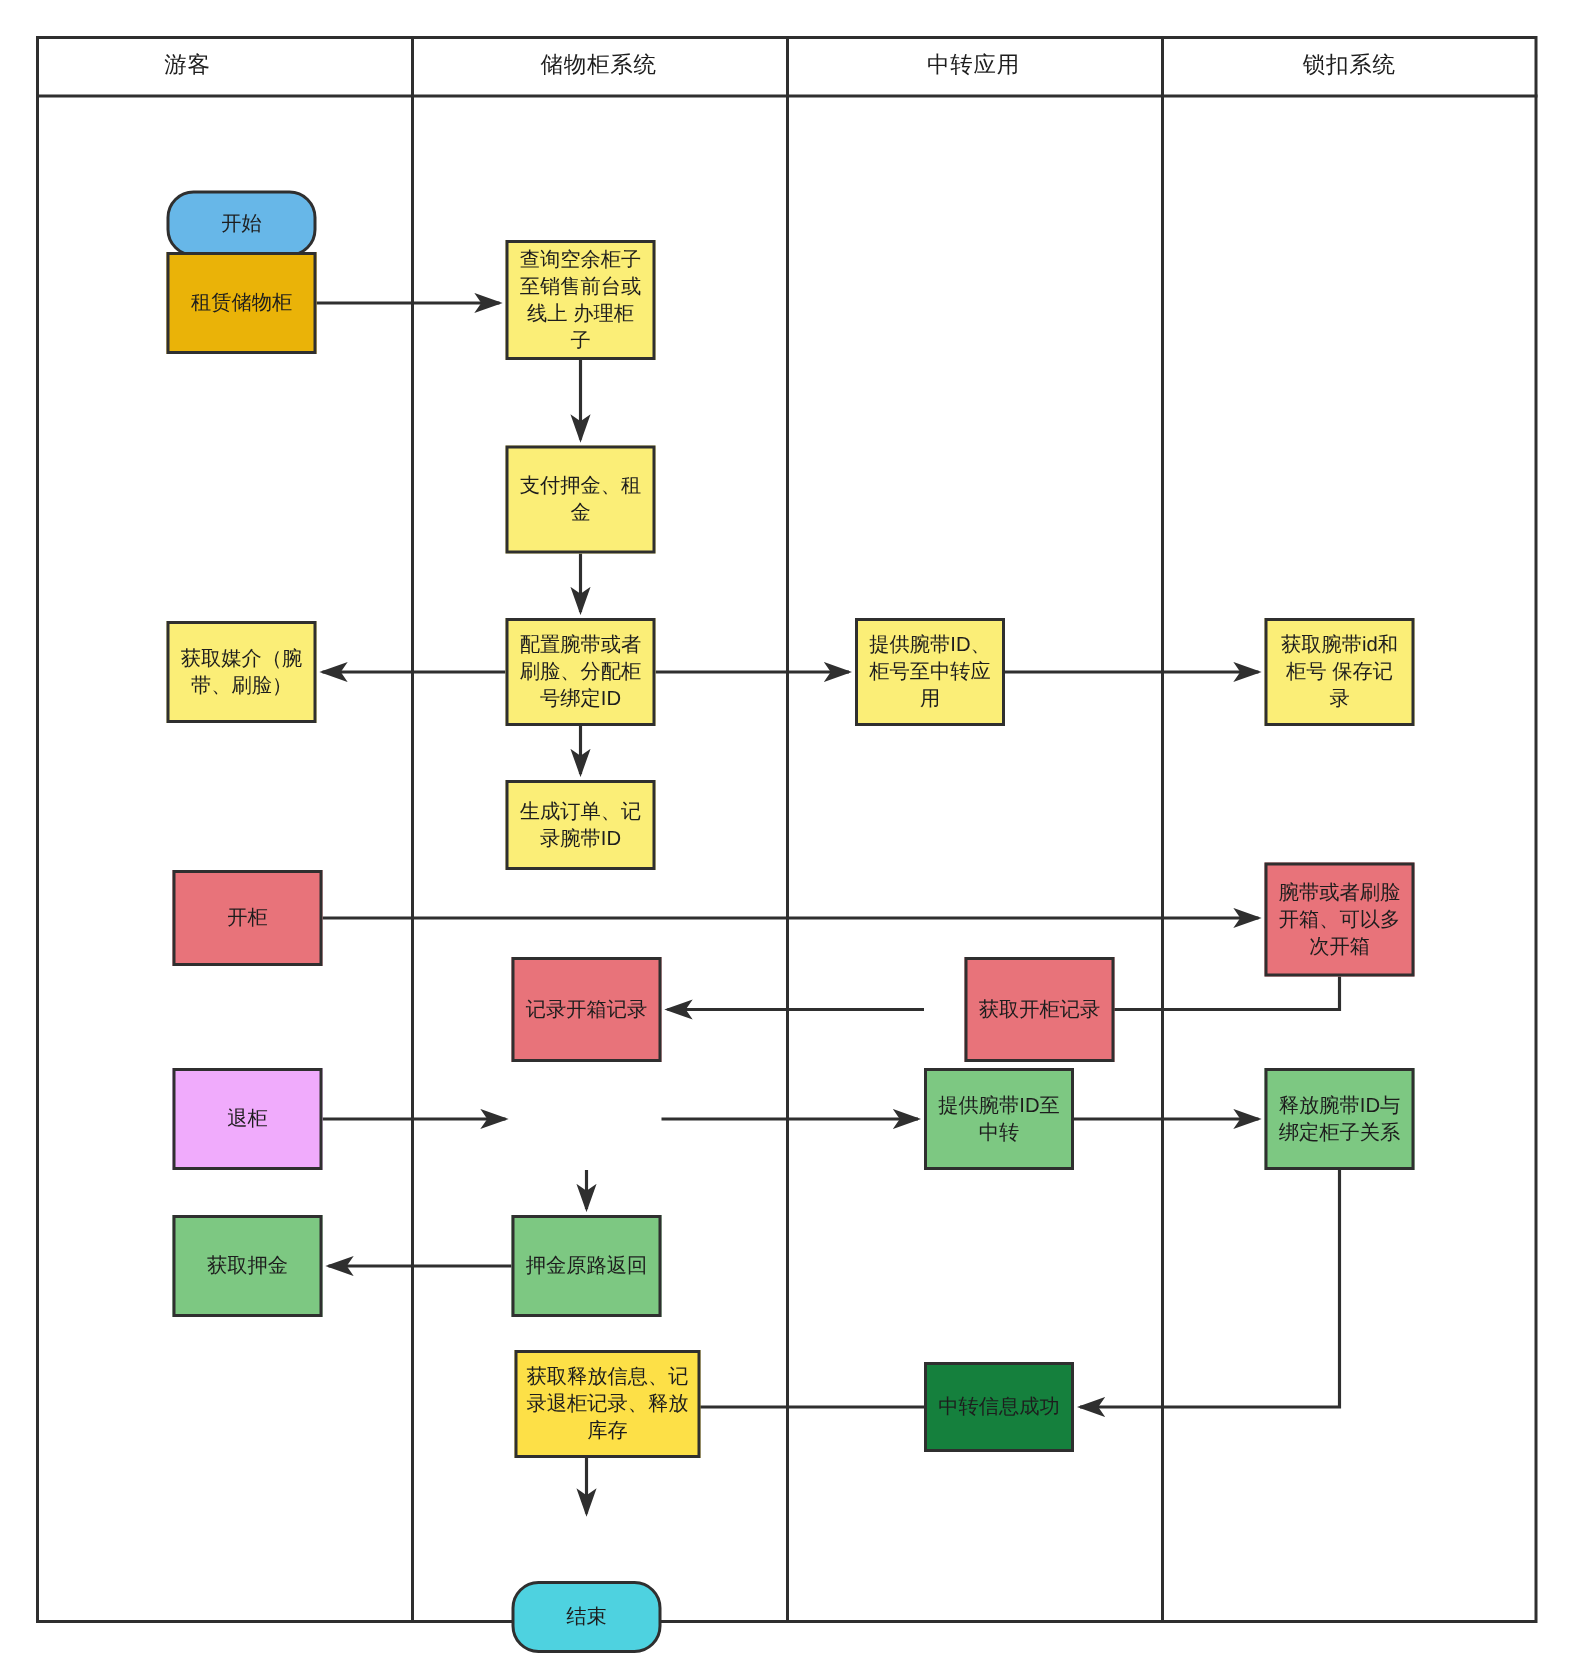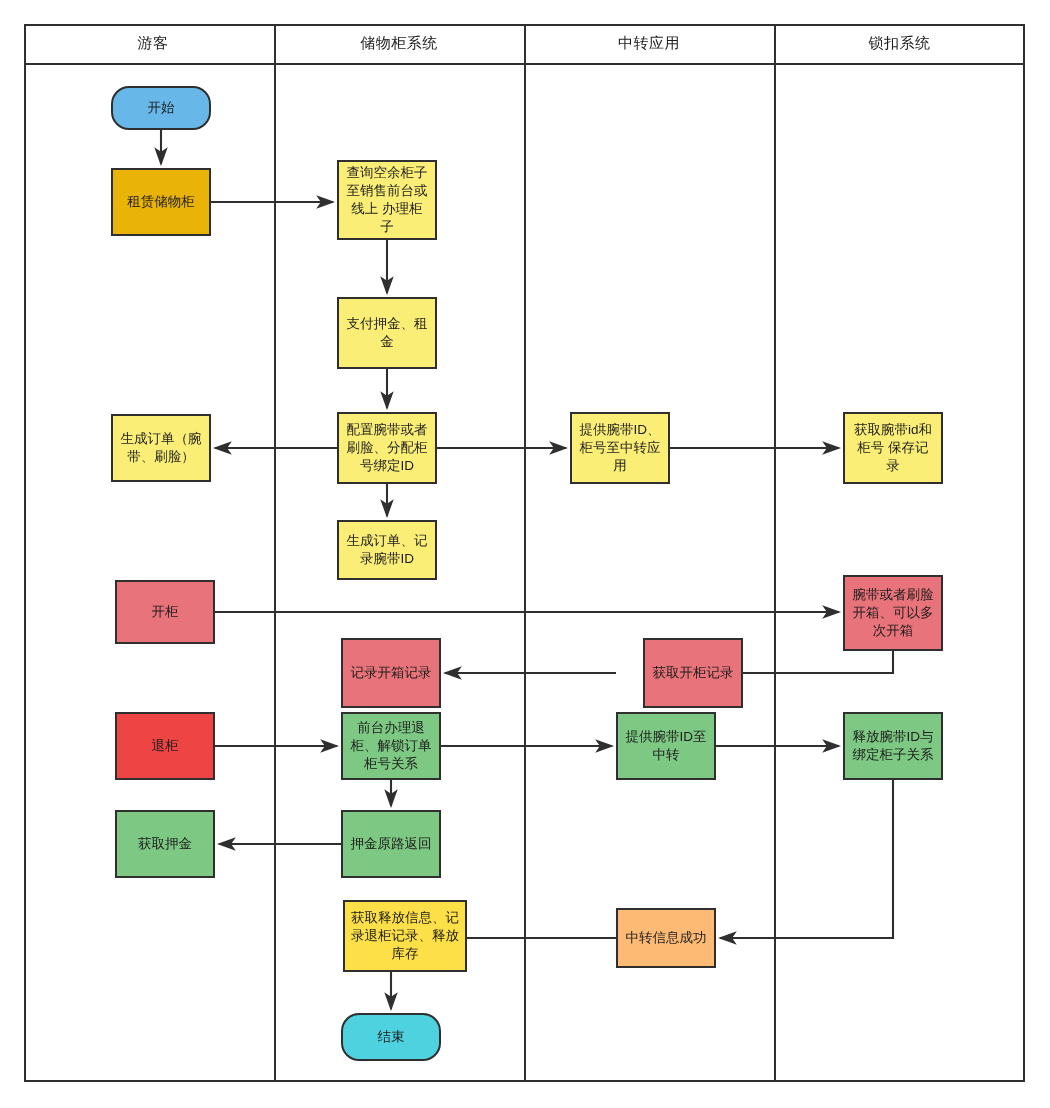--- a/index.html
+++ b/index.html
@@ -70,38 +70,39 @@
     justify-content: center;
     text-align: center;
     font-size: 13.5px;
     line-height: 1.32;
     color: #1d1d1d;
     padding: 2px 6px;
     word-break: break-all;
   }
   .node.terminal {
     border-radius: 18px;
+    margin-top: 41px;
   }
   .node .label {
     display: block;
     width: 100%;
   }
 </style>
 </head>
 <body>
 
 <div id="canvas">
 
   <div class="frame"></div>
   <div class="header-rule"></div>
   <div class="lane-divider" style="left:274px"></div>
   <div class="lane-divider" style="left:524px"></div>
   <div class="lane-divider" style="left:774px"></div>
 
-  <div class="lane-header" style="left:40px;width:226px">
+  <div class="lane-header" style="left:12px;width:226px">
       <span>游客</span>
     </div>
   <div class="lane-header" style="left:274px;width:250px">
       <span>储物柜系统</span>
     </div>
   <div class="lane-header" style="left:524px;width:250px">
       <span>中转应用</span>
     </div>
   <div class="lane-header" style="left:774px;width:251px">
       <span>锁扣系统</span>
@@ -145,21 +146,21 @@
   <div class="node" style="left:337px;top:160px;width:100px;height:80px;background:#fbee77">
       <span class="label">查询空余柜子至销售前台或线上 办理柜子</span>
     </div>
   <div class="node" style="left:337px;top:297px;width:100px;height:72px;background:#fbee77">
       <span class="label">支付押金、租金</span>
     </div>
   <div class="node" style="left:337px;top:412px;width:100px;height:72px;background:#fbee77">
       <span class="label">配置腕带或者刷脸、分配柜号绑定ID</span>
     </div>
   <div class="node" style="left:111px;top:414px;width:100px;height:68px;background:#fbee77">
-      <span class="label">生成订单（腕带、刷脸）</span>
+      <span class="label">获取媒介（腕带、刷脸）</span>
     </div>
   <div class="node" style="left:570px;top:412px;width:100px;height:72px;background:#fbee77">
       <span class="label">提供腕带ID、柜号至中转应用</span>
     </div>
   <div class="node" style="left:843px;top:412px;width:100px;height:72px;background:#fbee77">
       <span class="label">获取腕带id和柜号 保存记录</span>
     </div>
   <div class="node" style="left:337px;top:520px;width:100px;height:60px;background:#fbee77">
       <span class="label">生成订单、记录腕带ID</span>
     </div>
@@ -168,41 +169,38 @@
     </div>
   <div class="node" style="left:115px;top:580px;width:100px;height:64px;background:#e8737a">
       <span class="label">开柜</span>
     </div>
   <div class="node" style="left:341px;top:638px;width:100px;height:70px;background:#e8737a">
       <span class="label">记录开箱记录</span>
     </div>
   <div class="node" style="left:643px;top:638px;width:100px;height:70px;background:#e8737a">
       <span class="label">获取开柜记录</span>
     </div>
-  <div class="node" style="left:115px;top:712px;width:100px;height:68px;background:#ef4444">
+  <div class="node" style="left:115px;top:712px;width:100px;height:68px;background:#f0abfc">
       <span class="label">退柜</span>
-    </div>
-  <div class="node" style="left:341px;top:712px;width:100px;height:68px;background:#7dc882">
-      <span class="label">前台办理退柜、解锁订单柜号关系</span>
     </div>
   <div class="node" style="left:616px;top:712px;width:100px;height:68px;background:#7dc882">
       <span class="label">提供腕带ID至中转</span>
     </div>
   <div class="node" style="left:843px;top:712px;width:100px;height:68px;background:#7dc882">
       <span class="label">释放腕带ID与绑定柜子关系</span>
     </div>
   <div class="node" style="left:115px;top:810px;width:100px;height:68px;background:#7dc882">
       <span class="label">获取押金</span>
     </div>
   <div class="node" style="left:341px;top:810px;width:100px;height:68px;background:#7dc882">
       <span class="label">押金原路返回</span>
     </div>
   <div class="node" style="left:343px;top:900px;width:124px;height:72px;background:#fde047">
       <span class="label">获取释放信息、记录退柜记录、释放库存</span>
     </div>
-  <div class="node" style="left:616px;top:908px;width:100px;height:60px;background:#fdba74">
+  <div class="node" style="left:616px;top:908px;width:100px;height:60px;background:#15803d">
       <span class="label">中转信息成功</span>
     </div>
   <div class="node terminal" style="left:341px;top:1013px;width:100px;height:48px;background:#4ed2e0">
       <span class="label">结束</span>
     </div>
 
 </div>
 
 </body></html>

